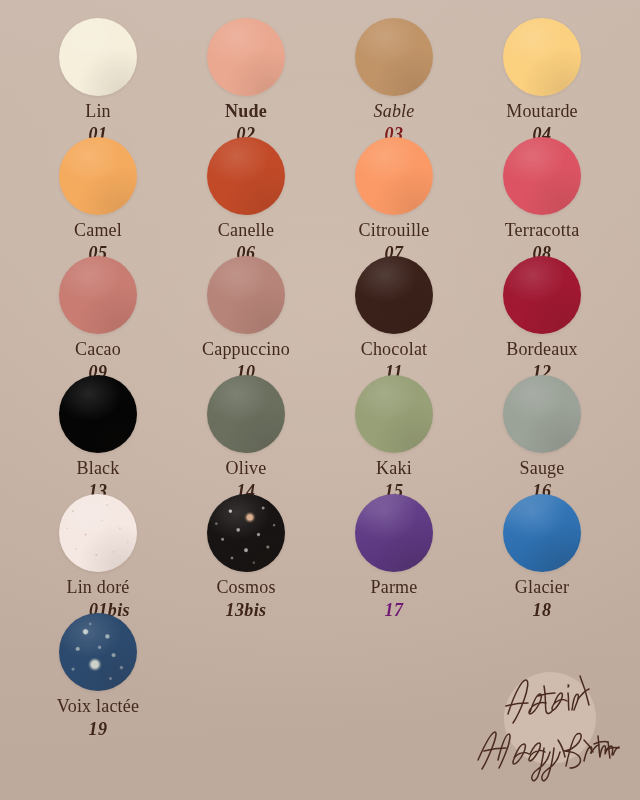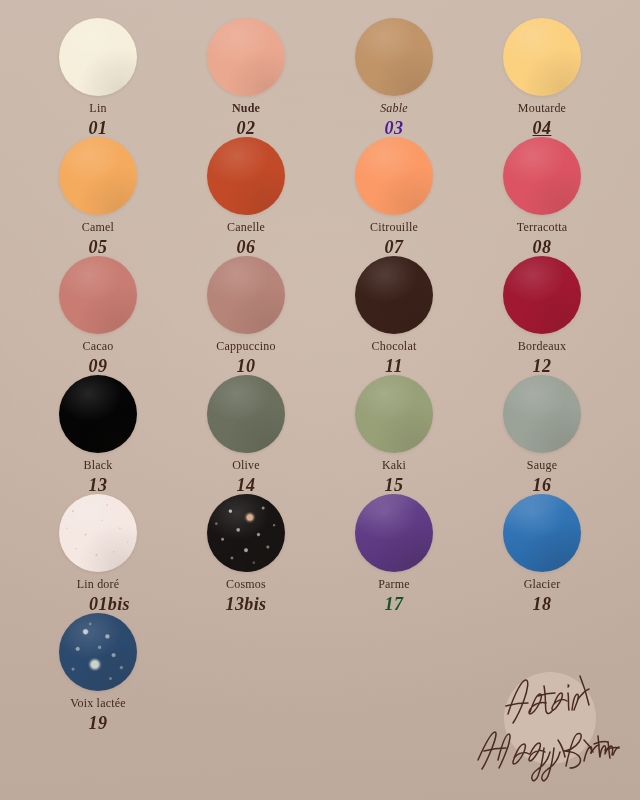--- a/index.html
+++ b/index.html
@@ -63,21 +63,21 @@
   .swatch-dot::after {
     content: "";
     position: absolute;
     inset: 0;
     border-radius: 50%;
     background: radial-gradient(75% 62% at 38% 24%, rgba(255,255,255,0.13) 0%, rgba(255,255,255,0) 58%),
                 radial-gradient(90% 90% at 78% 92%, rgba(40,26,18,0.10) 0%, rgba(40,26,18,0) 60%);
   }
 
   .swatch-name {
-    font-size: 12px;
+    font-size: 18px;
     line-height: 1;
     color: #43281f;
     margin-top: 6px;
     letter-spacing: 0.2px;
     white-space: nowrap;
   }
 
   .swatch-code {
     font-size: 18px;
     line-height: 1;
@@ -178,21 +178,21 @@
         <div class="swatch-code" style="color: rgb(61, 35, 24);">01</div>
       </div>
       <div class="swatch-cell">
         <div class="swatch-dot " style="background: rgb(235, 168, 144);"></div>
         <div class="swatch-name" style="color: rgb(67, 40, 31); font-weight: bold;">Nude</div>
         <div class="swatch-code" style="color: rgb(61, 35, 24);">02</div>
       </div>
       <div class="swatch-cell">
         <div class="swatch-dot " style="background: rgb(193, 148, 104);"></div>
         <div class="swatch-name" style="color: rgb(67, 40, 31); font-style: italic;">Sable</div>
-        <div class="swatch-code" style="color: #4c1d95;">03</div>
+        <div class="swatch-code" style="color: #7f1d1d;">03</div>
       </div>
       <div class="swatch-cell">
         <div class="swatch-dot " style="background: rgb(251, 208, 127);"></div>
         <div class="swatch-name" style="color: rgb(67, 40, 31);">Moutarde</div>
         <div class="swatch-code" style="color: rgb(61, 35, 24); text-decoration: underline;">04</div>
       </div>
       <div class="swatch-cell">
         <div class="swatch-dot " style="background: rgb(245, 171, 94);"></div>
         <div class="swatch-name" style="color: rgb(67, 40, 31);">Camel</div>
         <div class="swatch-code" style="color: rgb(61, 35, 24);">05</div>
@@ -258,21 +258,21 @@
         <div class="swatch-code" style="color: rgb(61, 35, 24); margin-left: 23px;">01bis</div>
       </div>
       <div class="swatch-cell">
         <div class="swatch-dot tex-cosmos" style="background: rgb(23, 20, 19);"></div>
         <div class="swatch-name" style="color: rgb(67, 40, 31);">Cosmos</div>
         <div class="swatch-code" style="color: rgb(61, 35, 24);">13bis</div>
       </div>
       <div class="swatch-cell">
         <div class="swatch-dot tex-sheen" style="background: rgb(96, 58, 134);"></div>
         <div class="swatch-name" style="color: rgb(67, 40, 31);">Parme</div>
-        <div class="swatch-code" style="color: #14532d;">17</div>
+        <div class="swatch-code" style="color: #701a75;">17</div>
       </div>
       <div class="swatch-cell">
         <div class="swatch-dot tex-sheen" style="background: rgb(46, 114, 181);"></div>
         <div class="swatch-name" style="color: rgb(67, 40, 31);">Glacier</div>
         <div class="swatch-code" style="color: rgb(61, 35, 24);">18</div>
       </div>
       <div class="swatch-cell">
         <div class="swatch-dot tex-milky" style="background: rgb(44, 74, 110);"></div>
         <div class="swatch-name" style="color: rgb(67, 40, 31);">Voix lactée</div>
         <div class="swatch-code" style="color: rgb(61, 35, 24);">19</div>

